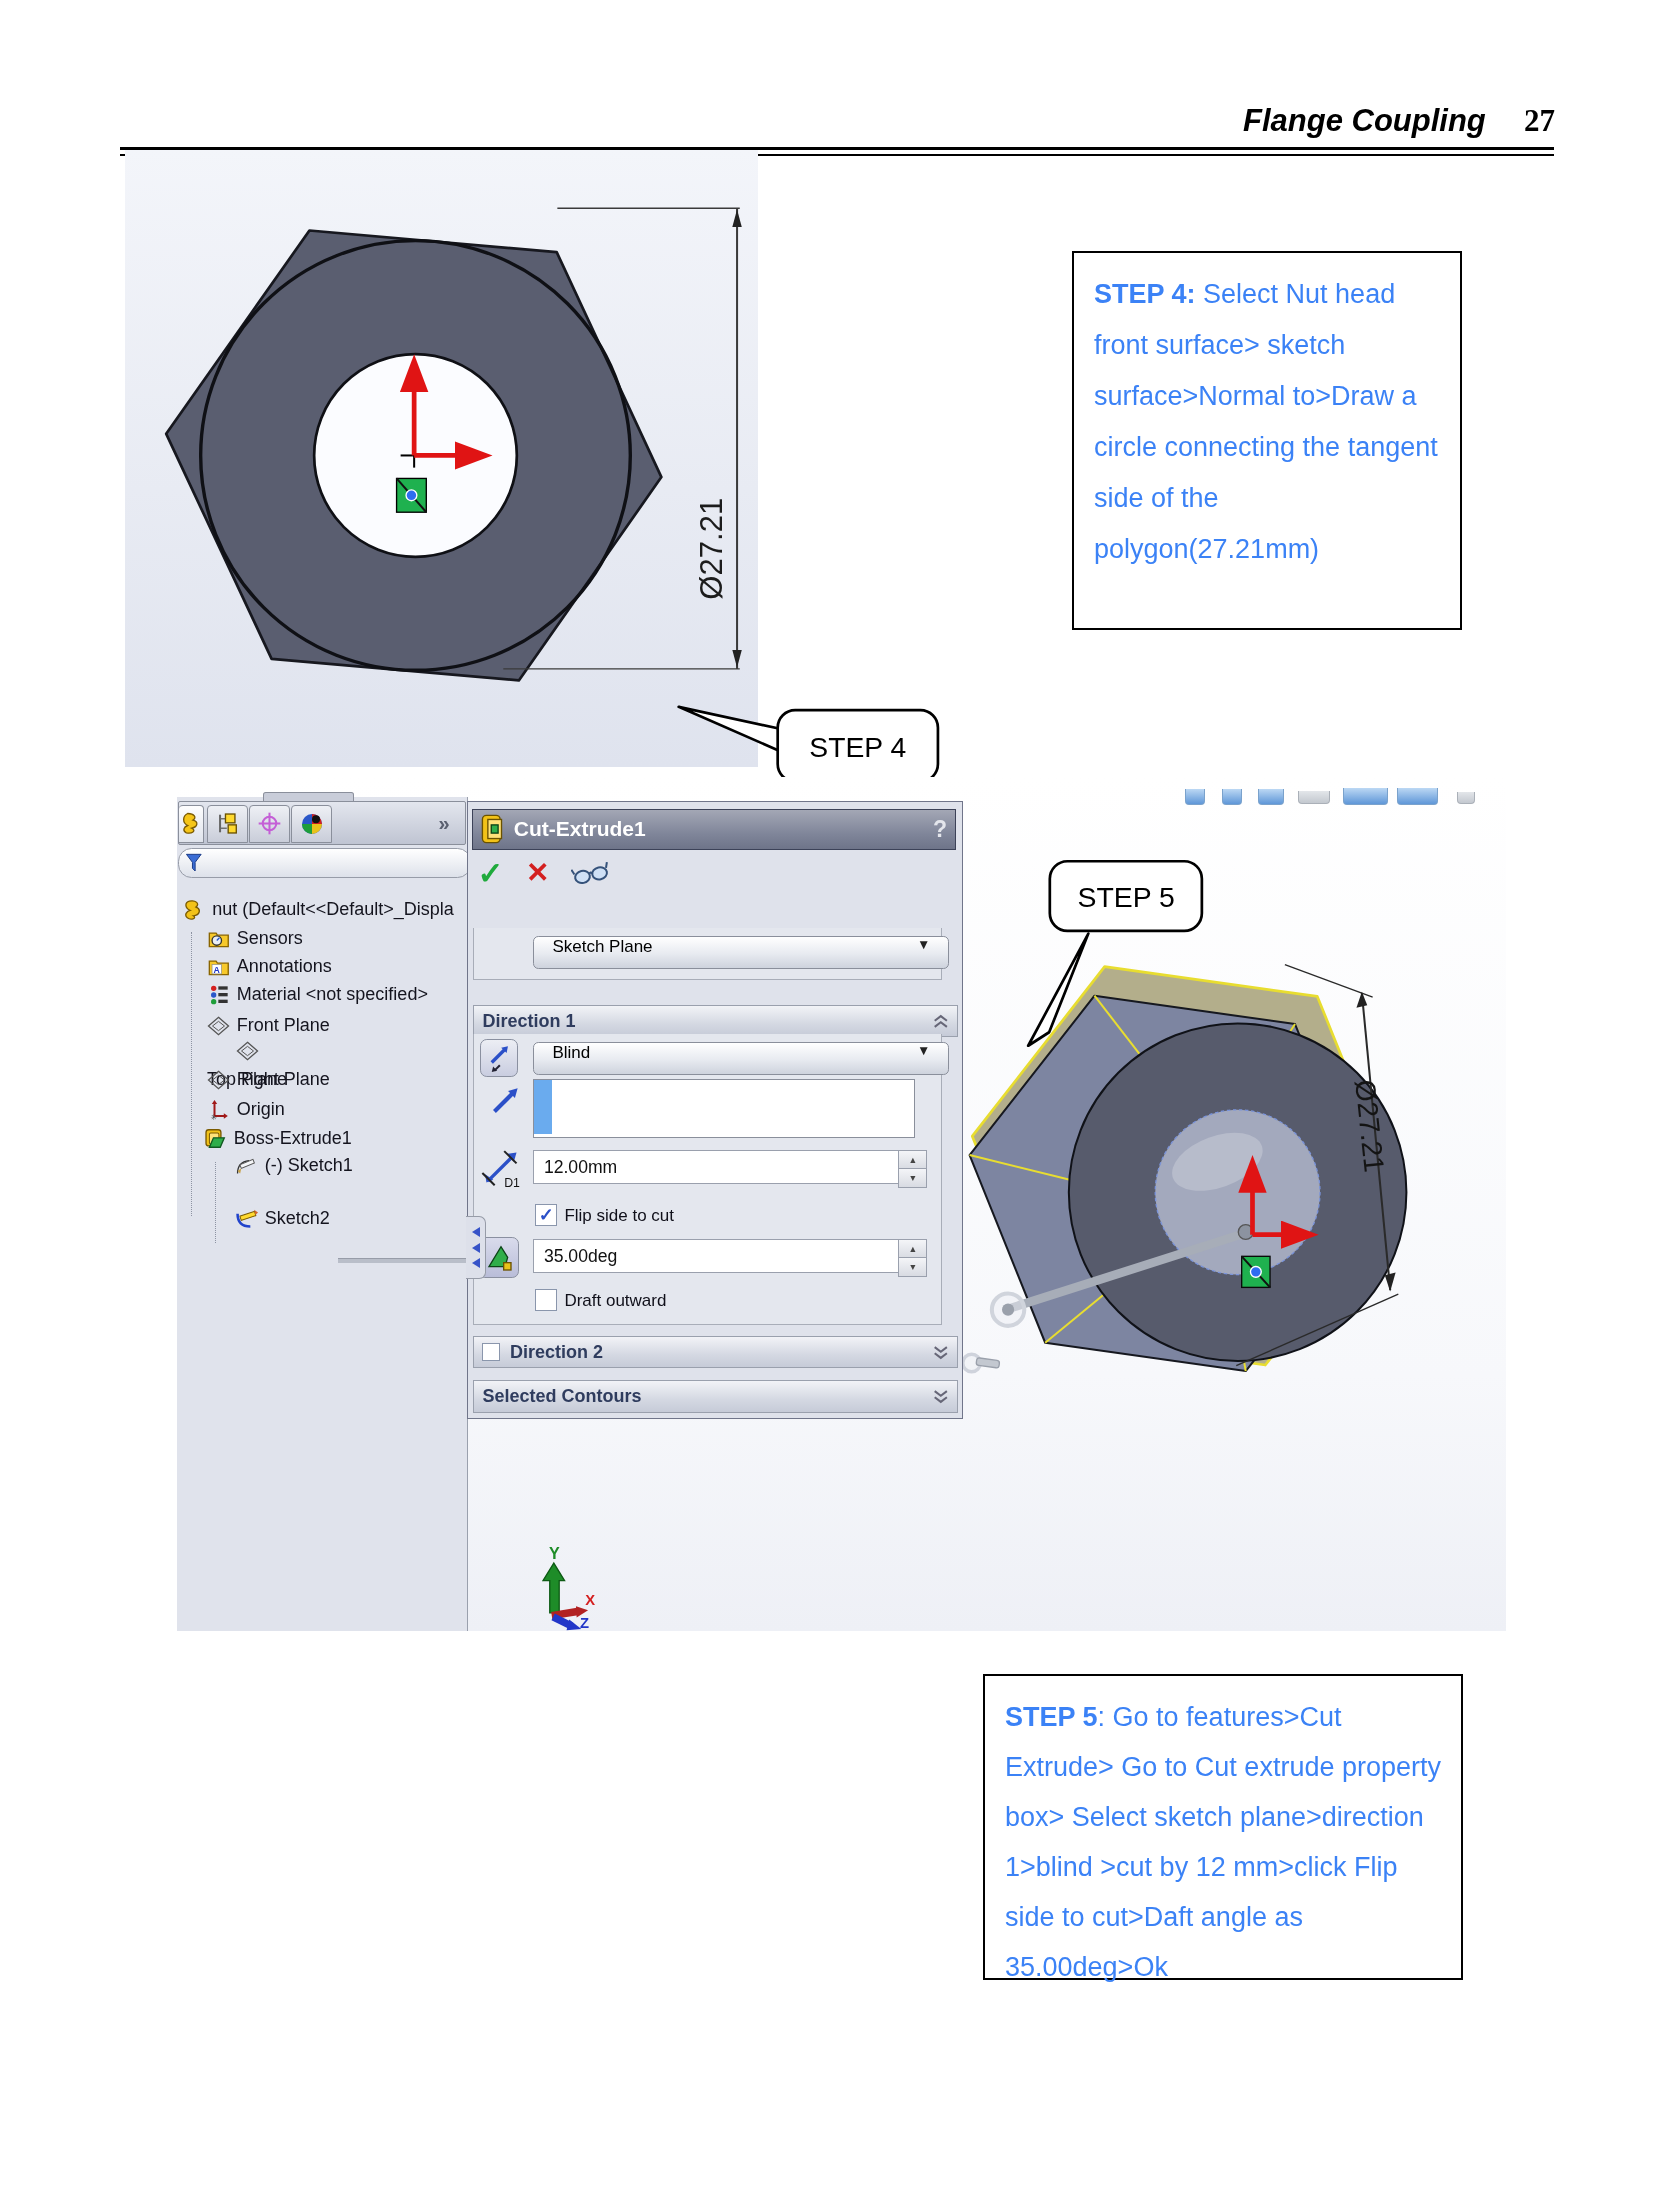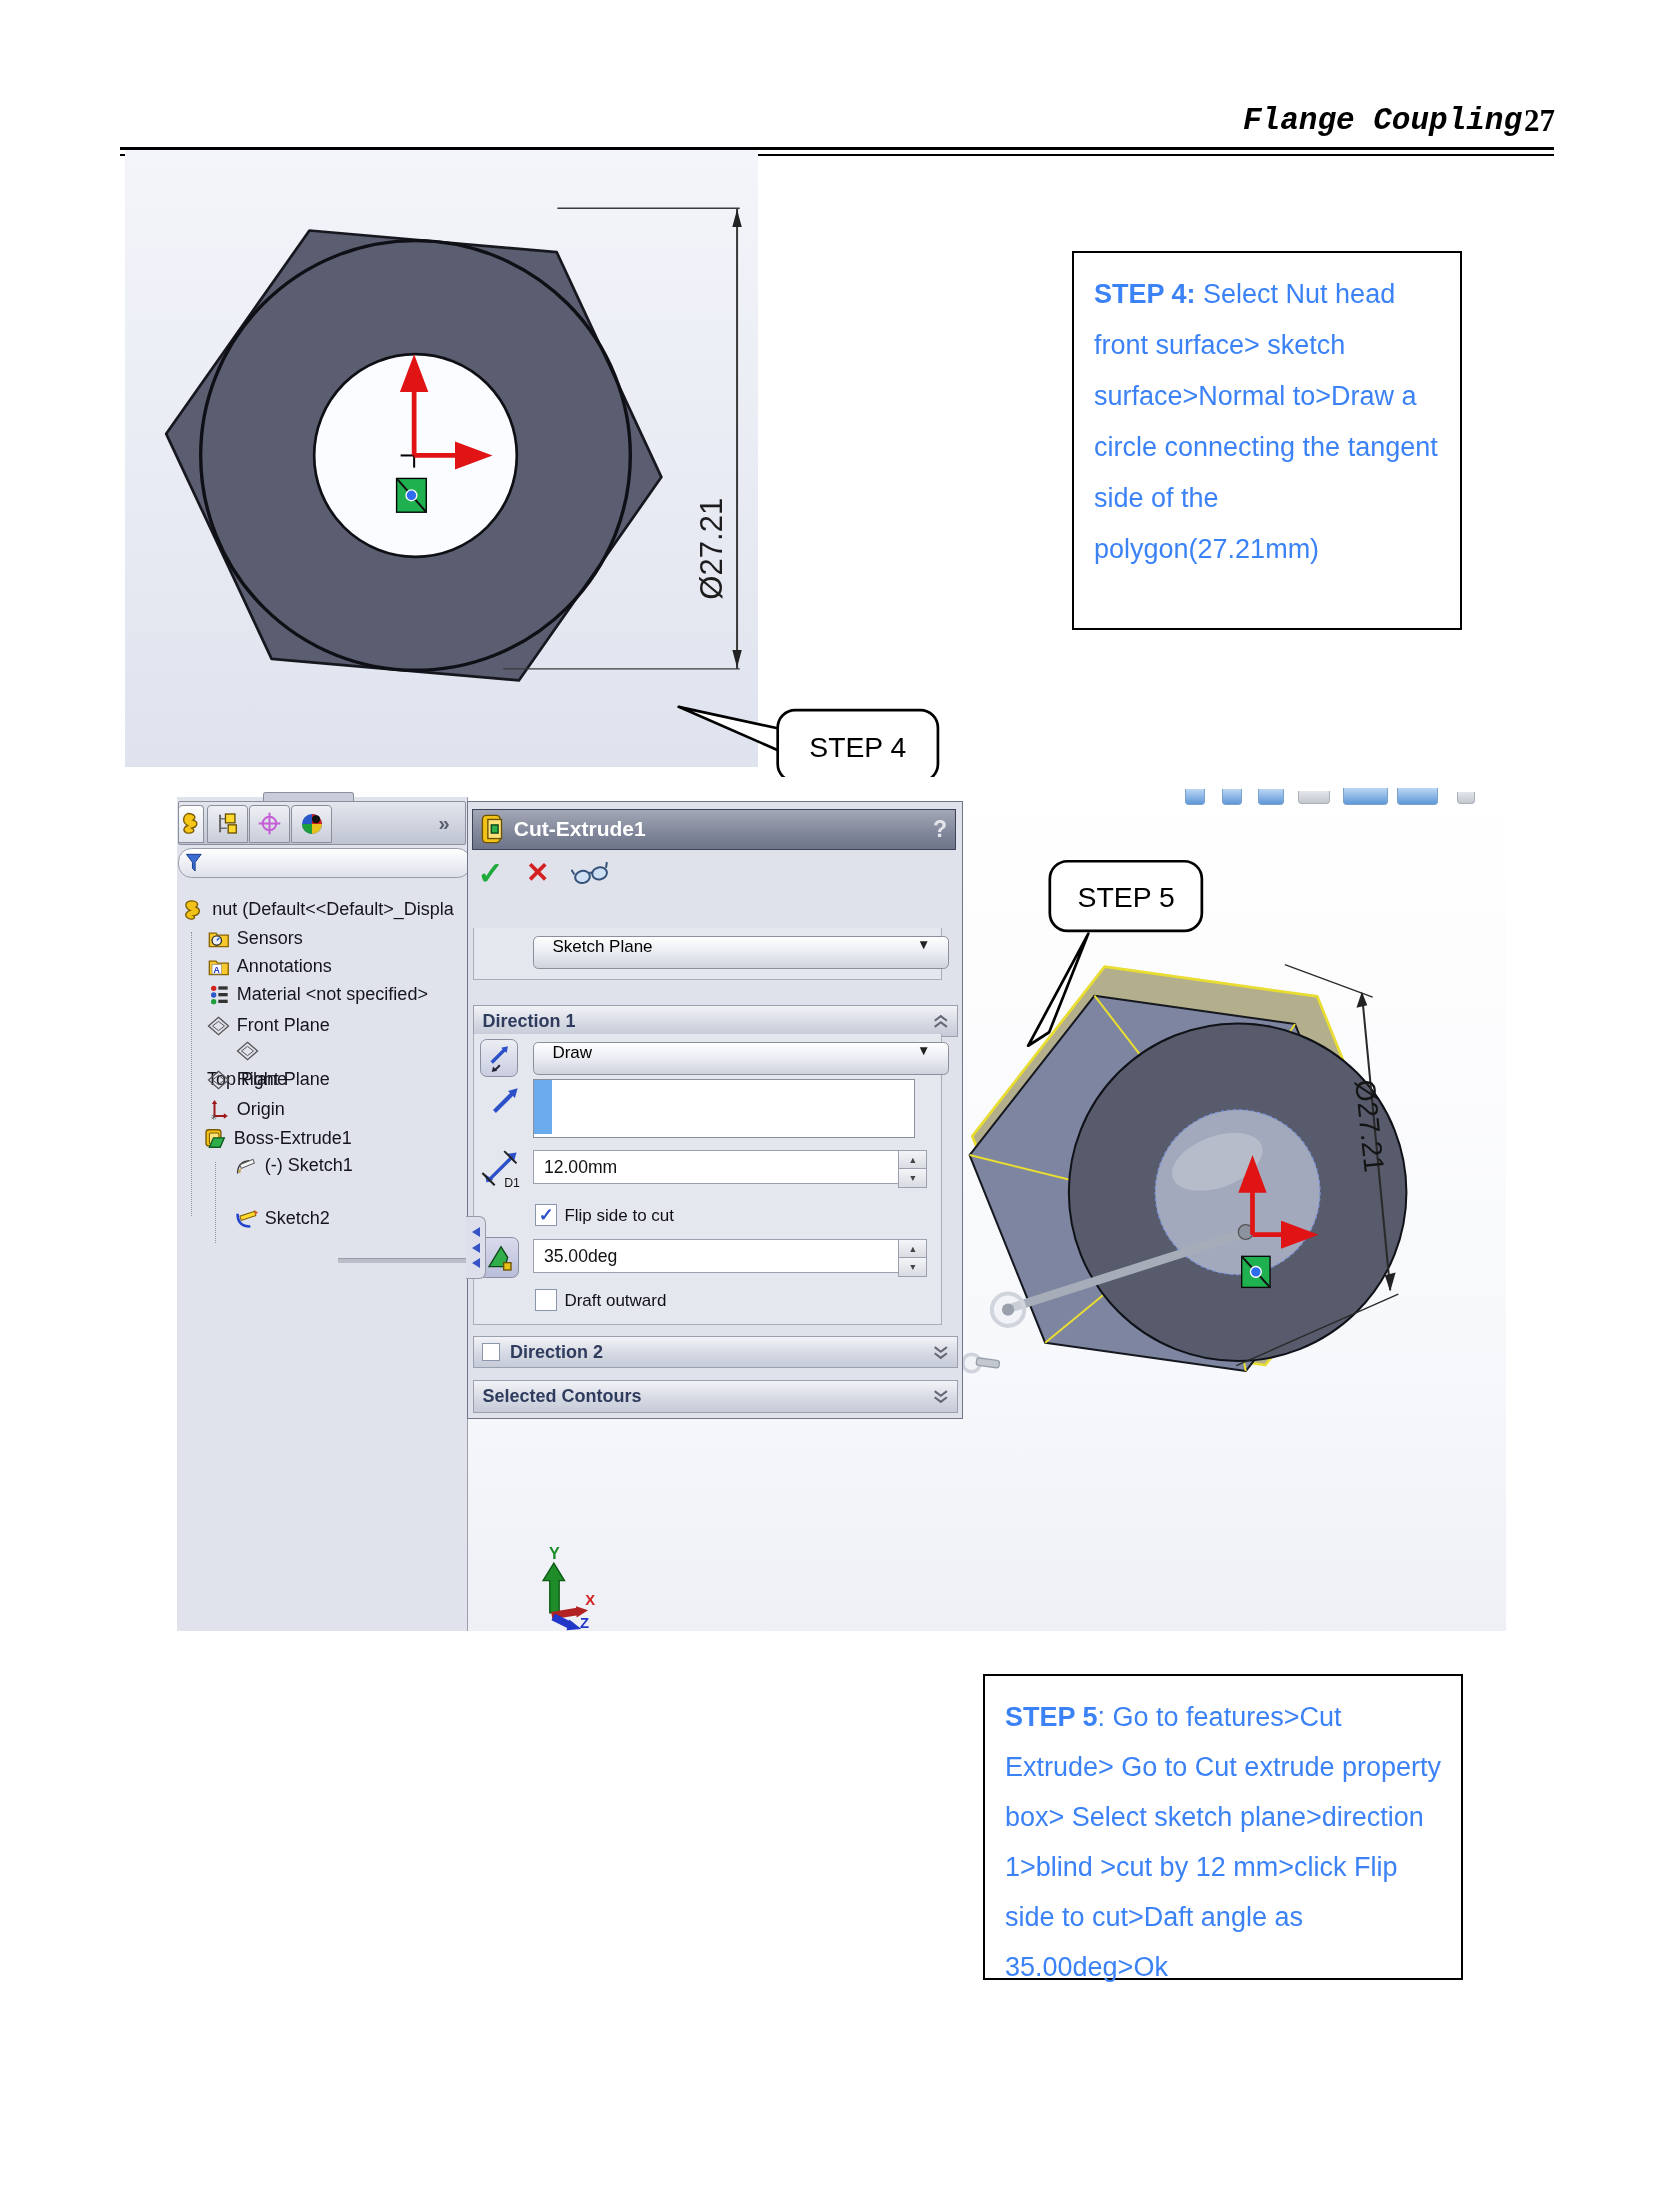--- a/index.html
+++ b/index.html
@@ -1,21 +1,21 @@
 <!DOCTYPE html>
 <html style="font-size:10.8px"><head>
 <meta charset="utf-8">
 <style>
   html,body{margin:0;padding:0;background:#888;}
   #page{position:relative;width:1676px;height:2194px;background:#ffffff;
         font-family:"Liberation Sans",sans-serif;overflow:hidden;}
   .abs{position:absolute;}
 
   
-  .hdr-title{font-family:Liberation Mono, monospace;font-style:italic;font-weight:bold;
+  .hdr-title{font-family:Liberation Sans, sans-serif;font-style:italic;font-weight:bold;
              font-size:31px;color:#000;}
   .hdr-num{font-family:"Liberation Serif",serif;font-weight:bold;font-size:31px;color:#000;}
   .rule{background:#000;}
 
   
   .notebox{border:2px solid #000;background:#fff;padding:16px 20px;
            font-size:27px;line-height:51px;color:#3b82f6;}
   .notebox b{font-weight:bold;}
 
   
@@ -352,21 +352,21 @@
 
         <div class="sqbtn abs" style="left:5.4px;top:5.4px;width:36px;height:36px;">
           <svg width="27" height="27" viewBox="0 0 40 40">
             <line x1="10" y1="26" x2="30" y2="6" stroke="#2b50c8" stroke-width="5"></line>
             <polygon points="24,4 34,2 32,12" fill="#2b50c8"></polygon>
             <line x1="22" y1="30" x2="14" y2="38" stroke="#223" stroke-width="3"></line>
             <polygon points="12,32 10,40 18,38" fill="#223"></polygon>
           </svg>
         </div>
         <div class="dropdown abs" style="left:59px;top:8px;width:378px;height:31px;">
-          <span>Draw</span>
+          <span>Blind</span>
           <span class="dd-caret">▼</span>
         </div>
 
         <svg class="abs" style="left:15px;top:53px;" width="30" height="30" viewBox="0 0 44 44">
           <line x1="8" y1="36" x2="34" y2="10" stroke="#2b50c8" stroke-width="6"></line>
           <polygon points="28,6 42,2 38,16" fill="#2b50c8"></polygon>
         </svg>
         <div class="abs" style="left:59px;top:45px;width:380px;height:57px;background:#fff;border:1.4px solid #8a8f9b;">
           <div class="abs" style="left:0;top:0;width:17.6px;height:54px;background:#6aabee;"></div>
         </div>

